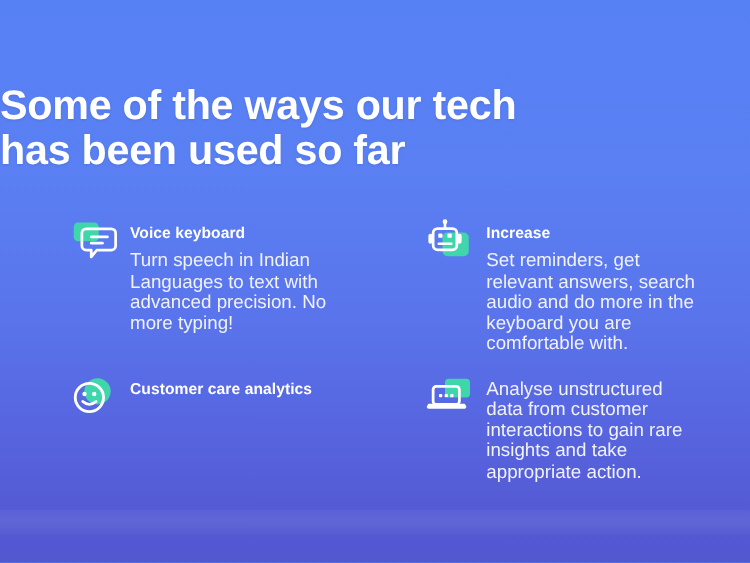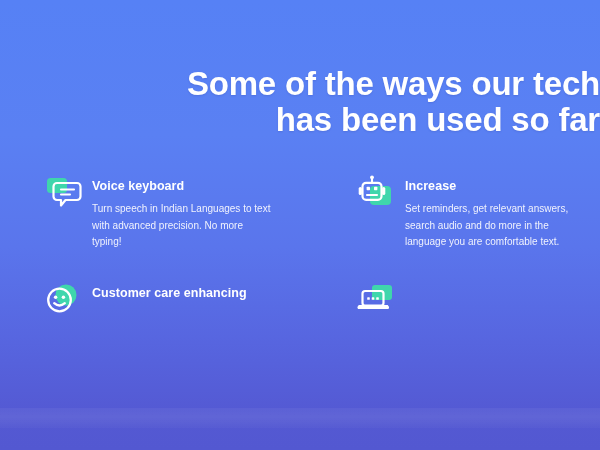--- a/index.html
+++ b/index.html
@@ -41,41 +41,40 @@
        rgba(255,255,255,0.075) 45%,
        rgba(255,255,255,0.02) 100%);
     pointer-events: none;
   }
 
   #title {
     position: absolute;
     left: 0;
     top: 66px;
     width: 600px;
-    text-align: right;
+    text-align: left;
     color: #ffffff;
     font-size: 33px;
     font-weight: 700;
     line-height: 36px;
     letter-spacing: -0.2px;
     white-space: pre-line;
     text-shadow: 0 1px 2px rgba(40,50,140,0.18);
   }
 
   #features {
     position: absolute;
-    left: 44px;
+    left: 56px;
     top: 172px;
     width: 520px;
     display: grid;
     grid-template-columns: 285px 235px;
     grid-template-rows: auto auto;
     column-gap: 0px;
     row-gap: 13px;
-    gap: 28px;
   }
 
   .feature {
     display: flex;
     align-items: flex-start;
   }
 
   .feature-icon {
     flex: 0 0 auto;
     width: 38px;
@@ -99,21 +98,21 @@
     color: #ffffff;
     font-size: 12.5px;
     font-weight: 700;
     line-height: 15px;
     margin-bottom: 7px;
     letter-spacing: 0.05px;
   }
 
   .feature-desc {
     color: #f0f2fd;
-    font-size: 10px;
+    font-size: 15px;
     font-weight: 400;
     line-height: 16.5px;
     letter-spacing: 0.01px;
     max-width: 180px;
   }
 
   .col-right .feature-desc {
     max-width: 172px;
   }
 </style>
@@ -151,50 +150,51 @@
           <rect x="5.5" y="9.8" width="19" height="17" rx="3.6" fill="none" stroke="#ffffff" stroke-width="2.2"></rect>
           <rect x="1.7" y="14" width="3.2" height="8" rx="1.6" fill="#ffffff"></rect>
           <rect x="25.1" y="14" width="3.2" height="8" rx="1.6" fill="#ffffff"></rect>
           <rect x="9.6" y="13.8" width="3.4" height="3.4" rx="0.7" fill="#ffffff"></rect>
           <rect x="17" y="13.8" width="3.4" height="3.4" rx="0.7" fill="#ffffff"></rect>
           <line x1="10" y1="22" x2="20" y2="22" stroke="#ffffff" stroke-width="2.1" stroke-linecap="round"></line>
         </svg>
       </div>
       <div class="feature-text">
         <div class="feature-title">Increase</div>
-        <div class="feature-desc">Set reminders, get relevant answers, search audio and do more in the language you are comfortable text.</div>
+        <div class="feature-desc">Set reminders, get relevant answers, search audio and do more in the keyboard you are comfortable with.</div>
       </div>
     </div>
 
     <div class="feature col-left">
       <div class="feature-icon">
         <svg viewBox="0 0 38 38" xmlns="http://www.w3.org/2000/svg">
           <circle cx="22" cy="15" r="10.5" fill="#3fd6ac"></circle>
           <circle cx="15.5" cy="20" r="11.3" fill="none" stroke="#ffffff" stroke-width="2.3"></circle>
           <circle cx="11.6" cy="17.2" r="1.75" fill="#ffffff"></circle>
           <circle cx="19.4" cy="17.2" r="1.75" fill="#ffffff"></circle>
           <path d="M10.2 23.2 q5.3 4.6 10.6 0" fill="none" stroke="#ffffff" stroke-width="2.3" stroke-linecap="round"></path>
         </svg>
       </div>
       <div class="feature-text">
-        <div class="feature-title">Customer care enhancing</div>
+        <div class="feature-title">Customer care analytics</div>
       </div>
     </div>
 
     <div class="feature col-right">
       <div class="feature-icon">
         <svg viewBox="0 0 38 38" xmlns="http://www.w3.org/2000/svg">
           <rect x="15" y="5" width="20" height="15" rx="3" fill="#3fd6ac"></rect>
           <rect x="5.5" y="11" width="21" height="14.5" rx="2.6" fill="none" stroke="#ffffff" stroke-width="2.2"></rect>
           <path d="M2 29 h28.5 a1.6 1.6 0 0 0 1.3 -2.5 l-1.1 -1.6 h-28.9 l-1.1 1.6 a1.6 1.6 0 0 0 1.3 2.5 z" fill="#ffffff"></path>
           <rect x="10.2" y="17.2" width="2.6" height="2.6" rx="0.6" fill="#ffffff"></rect>
           <rect x="14.7" y="17.2" width="2.6" height="2.6" rx="0.6" fill="#ffffff"></rect>
           <rect x="19.2" y="17.2" width="2.6" height="2.6" rx="0.6" fill="#ffffff"></rect>
         </svg>
       </div>
       <div class="feature-text">
+        <div class="feature-desc">Analyse unstructured data from customer interactions to gain rare insights and take appropriate action.</div>
       </div>
     </div>
 
   </div>
 
   <div id="bottom-band"></div>
 </div>
 
 </body></html>

